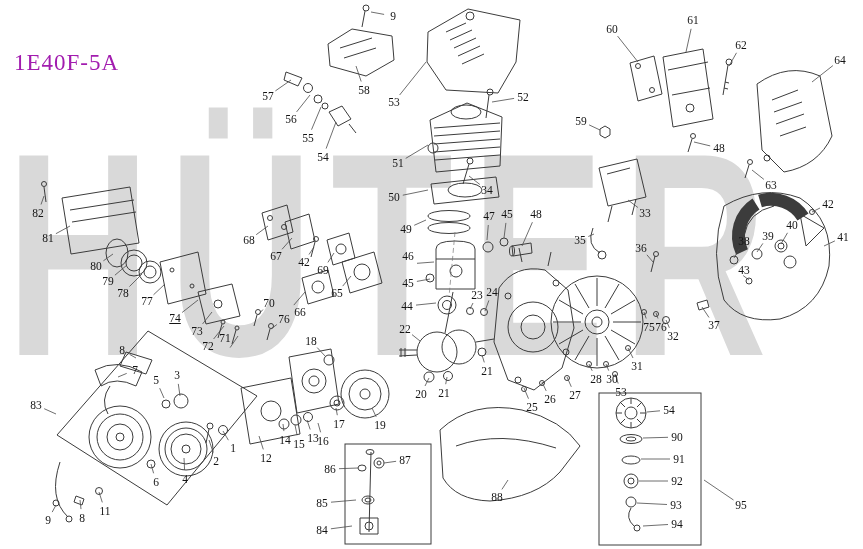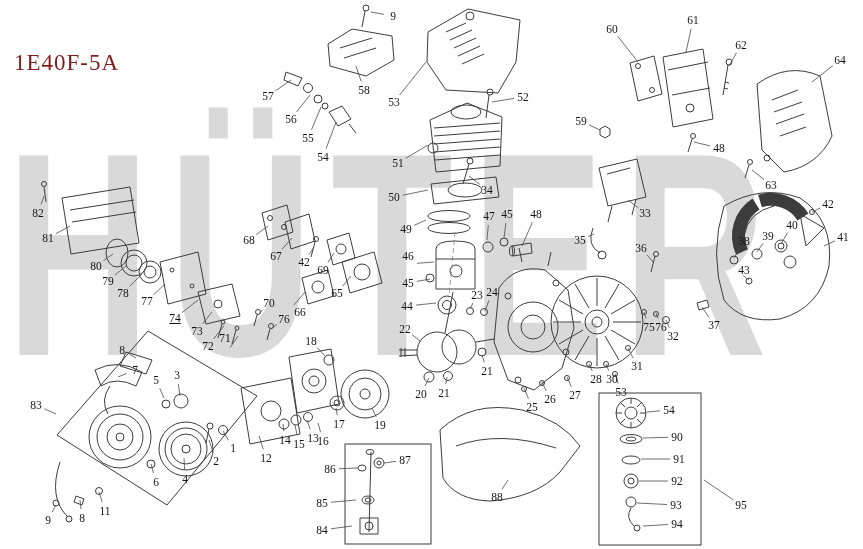--- a/index.html
+++ b/index.html
@@ -10,21 +10,21 @@
   #watermark{
     position:absolute;left:6px;top:110px;
     font-family:"Liberation Sans",sans-serif;
     font-size:200px;font-weight:800;letter-spacing:18px;line-height:1;
     transform:scaleY(1.45);transform-origin:left top;
     color:#d9d9d9;white-space:nowrap;user-select:none;
   }
   #title{
     position:absolute;left:14px;top:50px;
     font-family:"Liberation Serif",serif;
-    font-size:23px;letter-spacing:1px;color:#7f1d1d;
+    font-size:23px;letter-spacing:1px;color:#a21caf;
   }
   #art{position:absolute;left:0;top:0;}
   #art path,#art line,#art rect,#art circle,#art ellipse,#art polygon{
     stroke:#3c3c3c;stroke-width:1;fill:none;
   }
   #art .leader{stroke:#4a4a4a;stroke-width:0.8;}
   #art .axis{stroke:#777;stroke-width:0.7;stroke-dasharray:5 3;}
   #art .brand-red{stroke-width:13;fill:none;}
   #art .brand-yellow{stroke-width:13;fill:none;}
   #callout-layer{position:absolute;left:0;top:0;width:100%;height:100%;}

